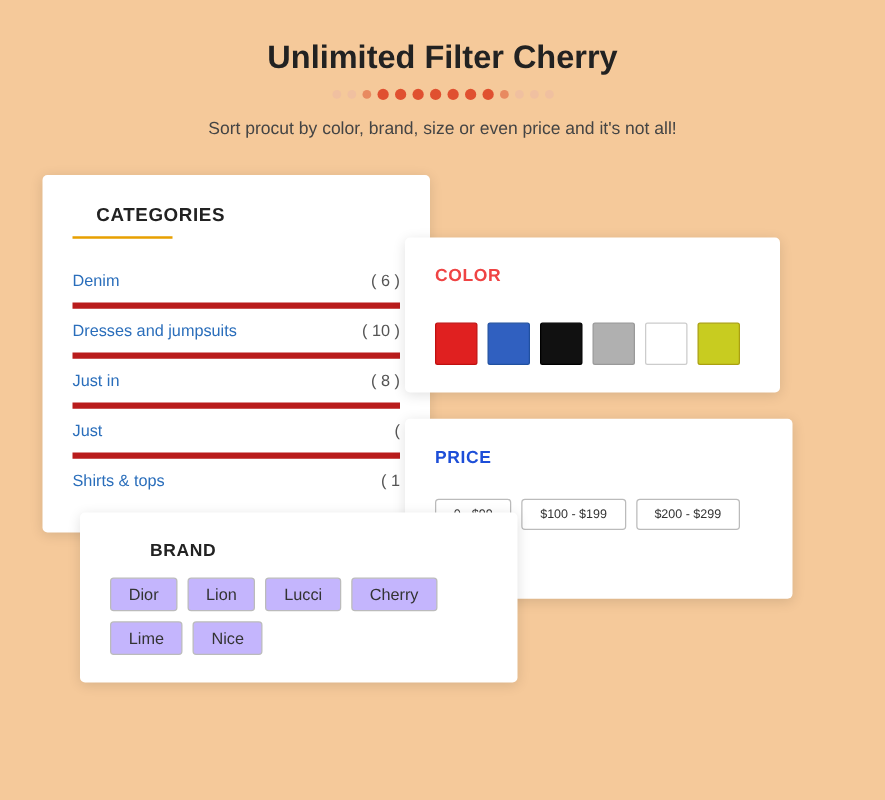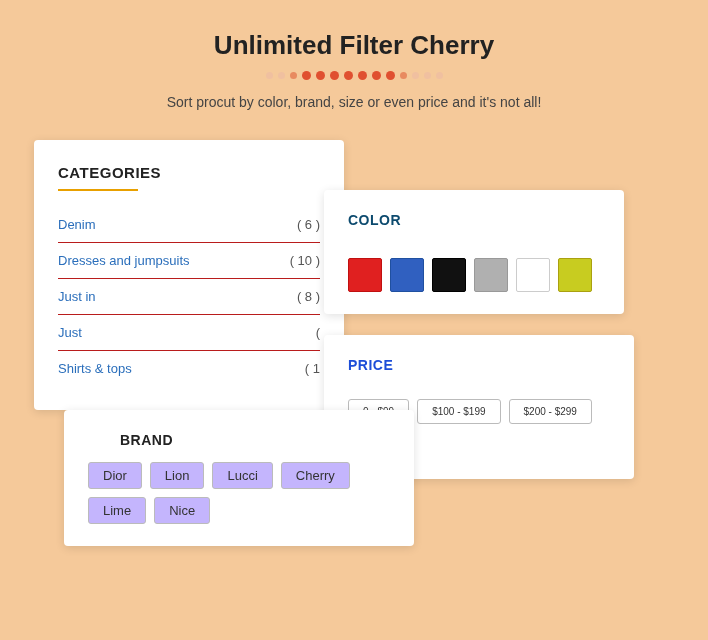--- a/index.html
+++ b/index.html
@@ -61,35 +61,36 @@
       left: 0;
       z-index: 1;
     }
 
     .card-categories h3 {
       font-size: 15px;
       font-weight: bold;
       color: #222;
       margin-bottom: 8px;
       letter-spacing: 0.5px;
+      margin-left: 19px;
     }
 
     .card-categories .underline {
       height: 2px;
       background: #e8a000;
       width: 80px;
       margin-bottom: 16px;
     }
 
     .category-item {
       display: flex;
       justify-content: space-between;
       align-items: center;
       padding: 10px 0;
-      border-bottom: 1px solid #b91c1c;
+      border-bottom: 5px solid #b91c1c;
       font-size: 13px;
       color: #2a6ebb;
     }
 
     .category-item:last-child {
       border-bottom: none;
     }
 
     .category-count {
       color: #555;
@@ -100,21 +101,21 @@
       width: 300px;
       padding: 22px 24px;
       top: 50px;
       left: 290px;
       z-index: 3;
     }
 
     .card-color h3 {
       font-size: 14px;
       font-weight: bold;
-      color: #0c4a6e;
+      color: #ef4444;
       margin-bottom: 30px;
       letter-spacing: 0.5px;
     }
 
     .color-swatches {
       display: flex;
       gap: 8px;
       flex-wrap: wrap;
     }
 

